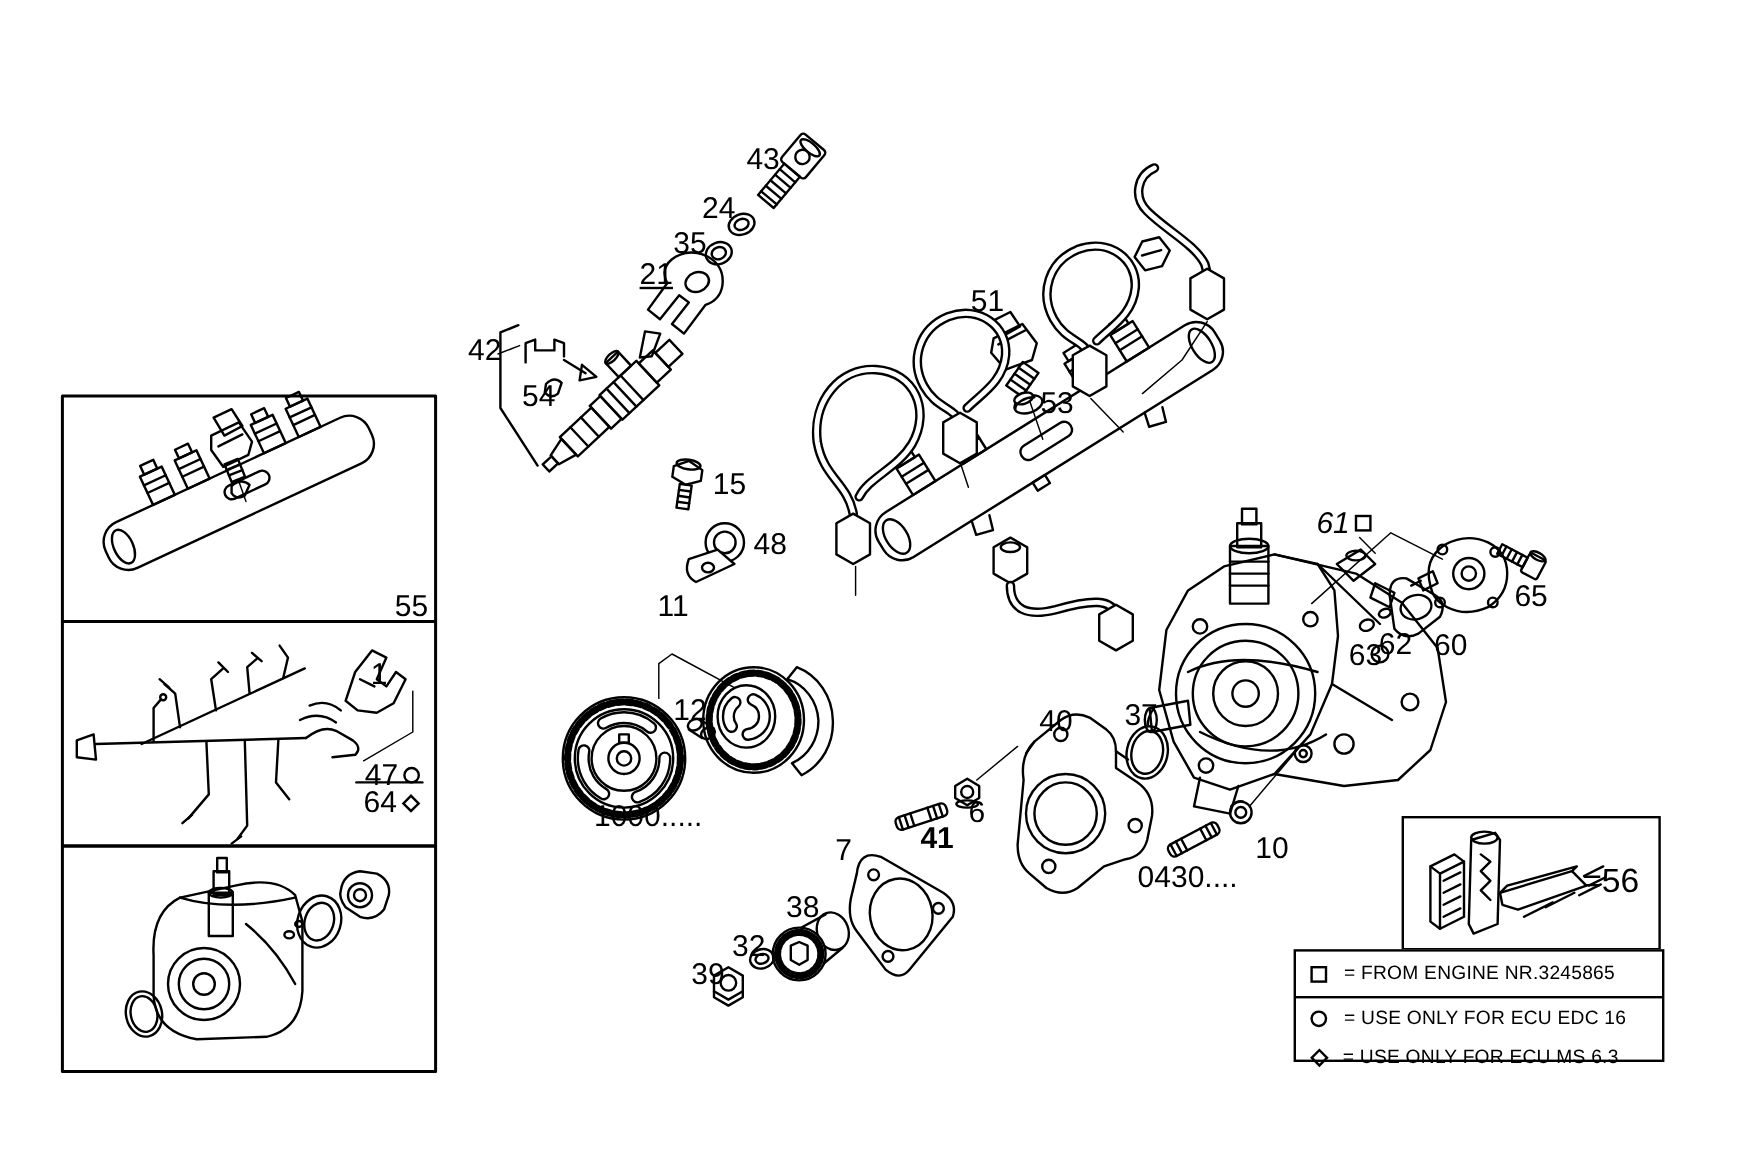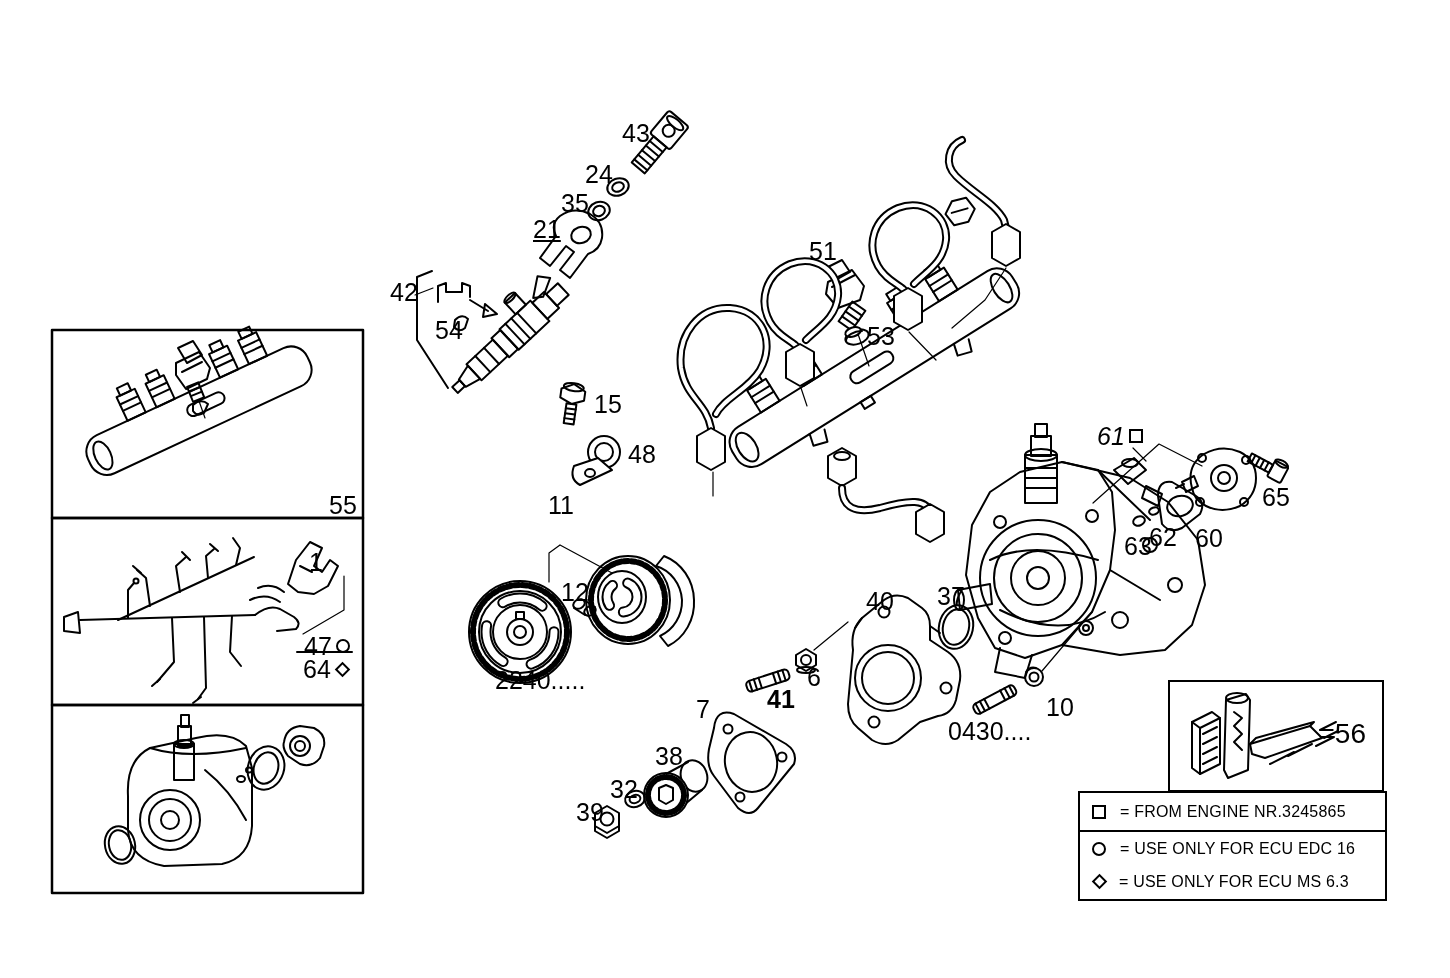--- a/index.html
+++ b/index.html
@@ -17,21 +17,21 @@
   .art .tube-i{stroke:#fff;stroke-width:4;}
   .callout{position:absolute;z-index:3;font-size:25px;line-height:1.05;white-space:nowrap;
            display:inline-flex;align-items:center;gap:4px;letter-spacing:0;}
   .sym{display:inline-block;box-sizing:border-box;}
   .sym-square{width:14px;height:14px;border:2px solid #000;}
   .sym-circle{width:14px;height:14px;border:2px solid #000;border-radius:50%;}
   .sym-diamond{width:11px;height:11px;border:2px solid #000;transform:rotate(45deg);margin:0 2px;}
   .kit-box{position:absolute;left:1168px;top:680px;width:216px;height:112px;
            border:2.5px solid #000;z-index:2;box-sizing:border-box;}
   .kit-label{position:absolute;right:16px;top:36px;font-size:28px;}
-  .legend-box{position:absolute;left:1078px;top:791px;width:309px;height:110px;
+  .legend-box{position:absolute;left:1078px;top:791px;width:309px;height:94px;
               border:2.5px solid #000;z-index:2;box-sizing:border-box;background:#fff;}
   .legend-row{display:flex;align-items:center;height:33px;padding-left:12px;
               font-size:16px;letter-spacing:.2px;}
   .legend-row .sym{margin-right:14px;flex:0 0 auto;}
   .legend-row-first{height:37px;border-bottom:2.5px solid #000;}
 </style>
 </head>
 <body>
 
 <div id="stage">
@@ -507,21 +507,21 @@
     <div class="callout" style="left: 628px; top: 441px;">
       <span>48</span>
     </div>
     <div class="callout" style="left: 548px; top: 492px;">
       <span>11</span>
     </div>
     <div class="callout" style="left: 561px; top: 579px;">
       <span>12</span>
     </div>
     <div class="callout" style="left: 495px; top: 667px;">
-      <span>2240.....</span>
+      <span>1000.....</span>
     </div>
     <div class="callout" style="left: 696px; top: 696px;">
       <span>7</span>
     </div>
     <div class="callout" style="left: 655px; top: 743px;">
       <span>38</span>
     </div>
     <div class="callout" style="left: 610px; top: 776px;">
       <span>32</span>
     </div>

